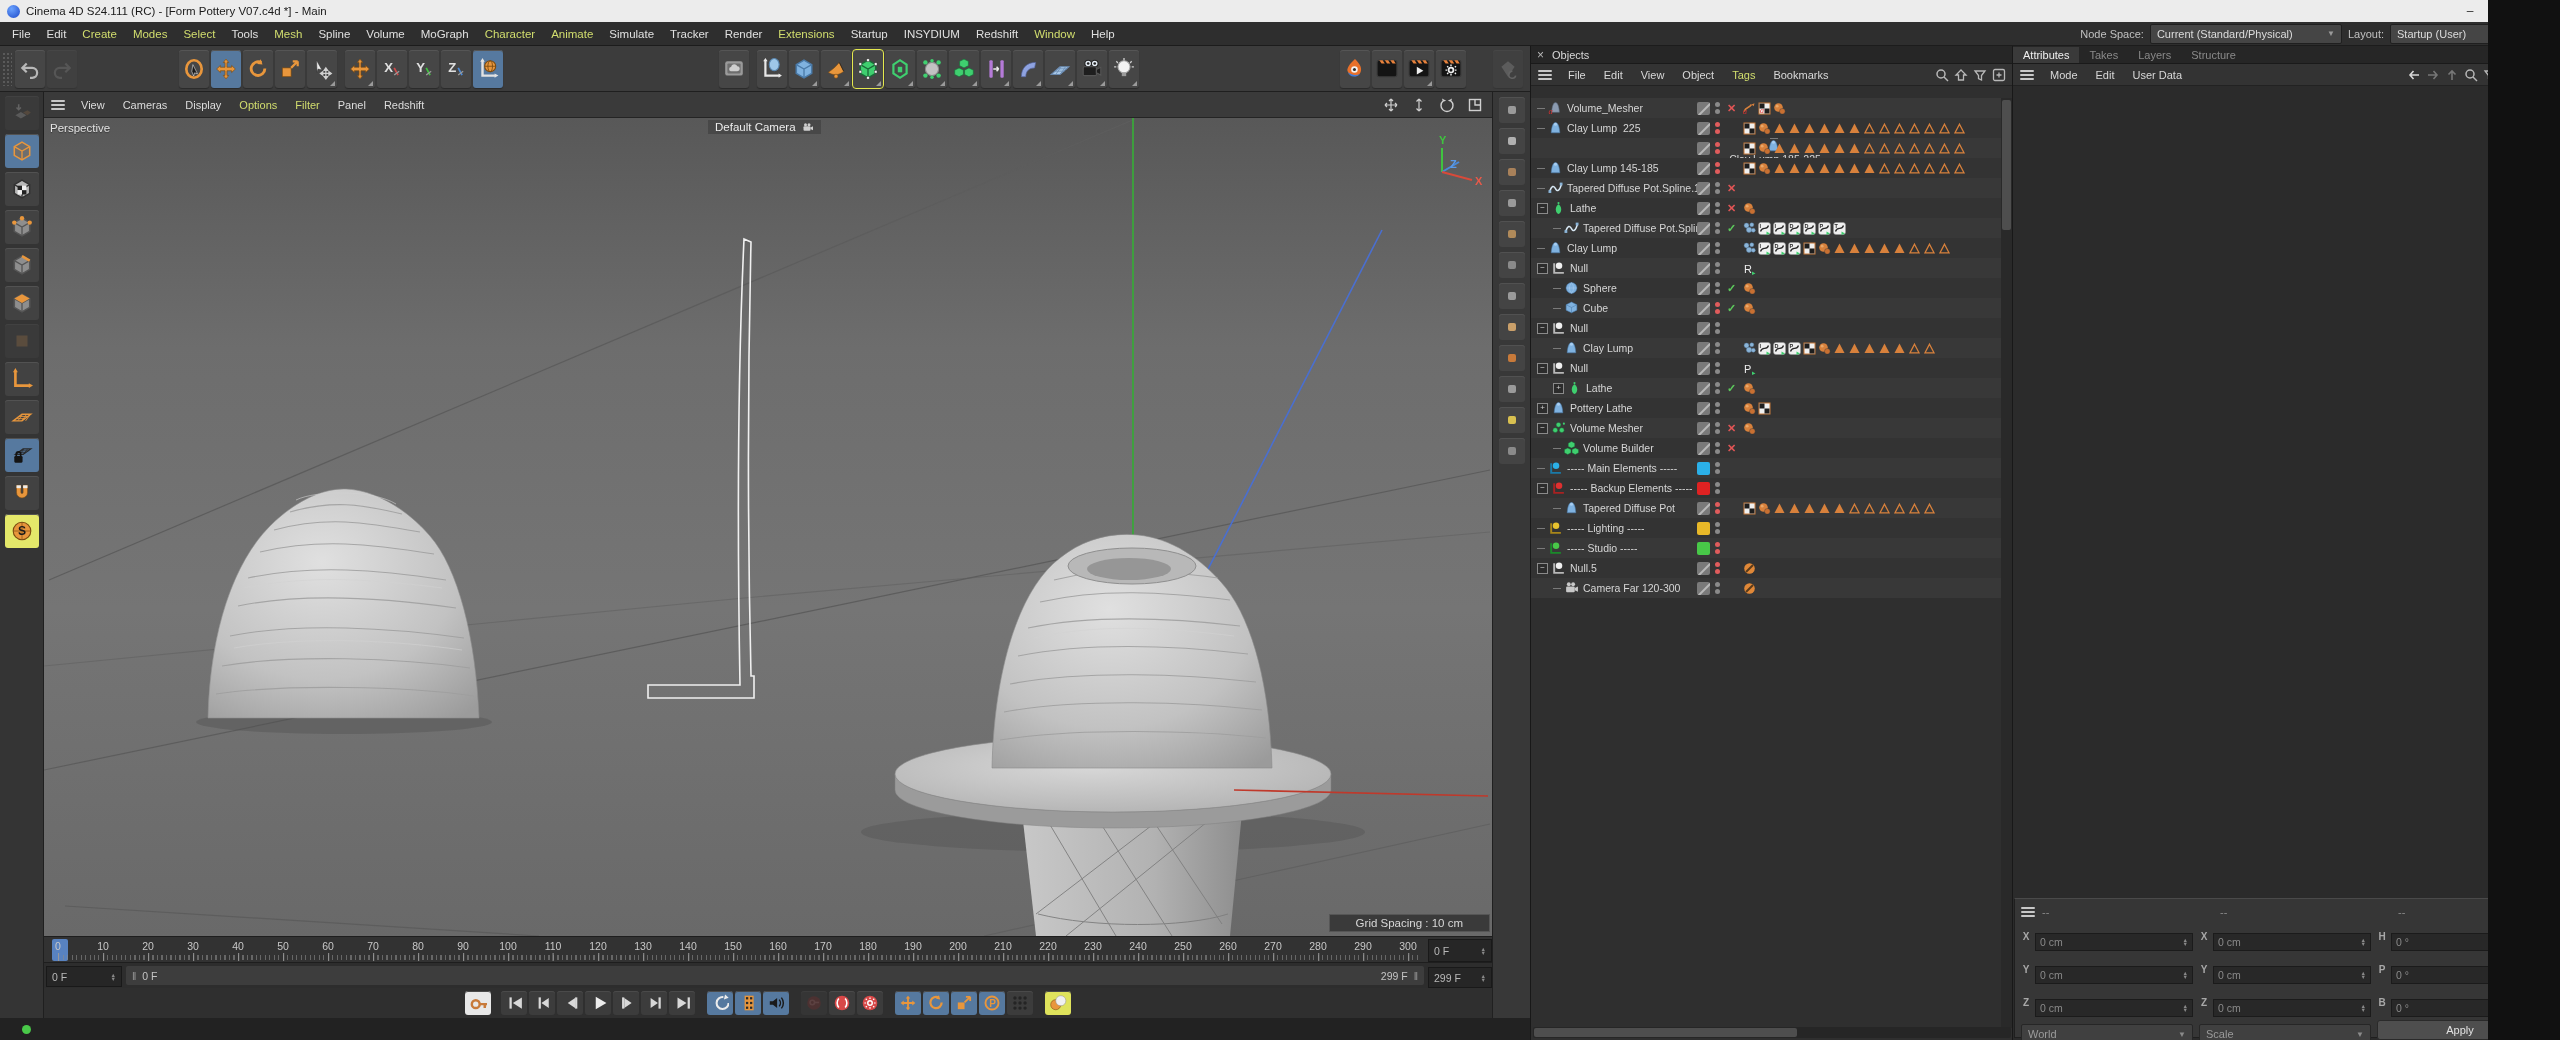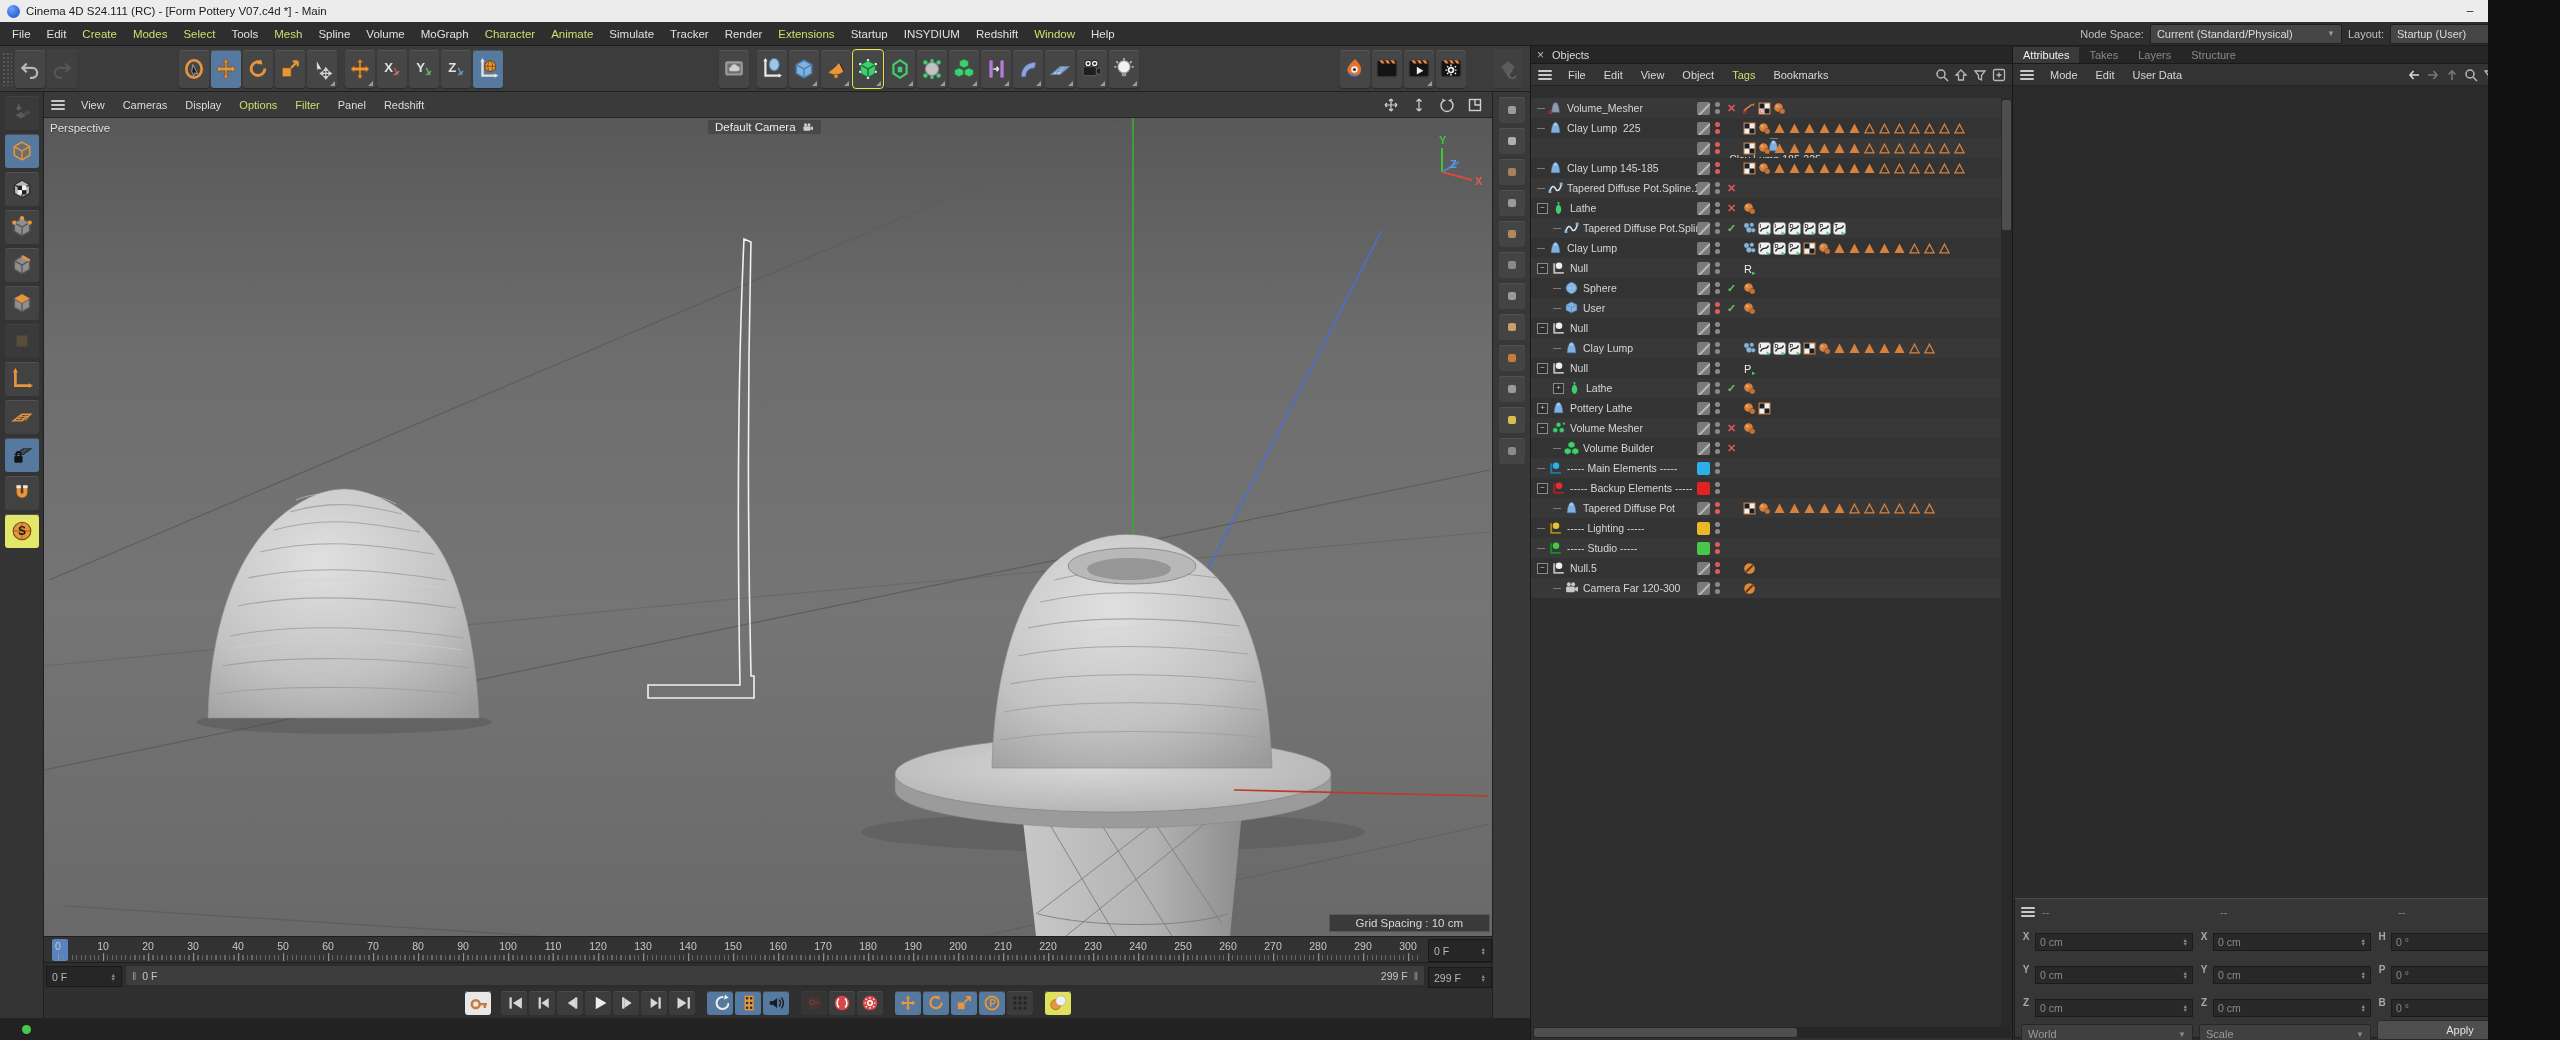--- a/index.html
+++ b/index.html
@@ -1611,21 +1611,21 @@
           </div>
         </div>
         <div class="orow" style="padding-left: 22px;">
           <span class="odash"></span>
           <span class="oicon">
             <svg width="15" height="14" viewBox="0 0 13 13">
               <path d="M6.5 1l5 2.5v5l-5 2.5-5-2.5v-5z" fill="#7fb2e0" stroke="#4a7aa8" stroke-width=".5"></path>
               <path d="M1.5 3.5l5 2.5 5-2.5M6.5 6v5" stroke="#4a7aa8" stroke-width=".5" fill="none"></path>
             </svg>
           </span>
-          <span class="oname">User</span>
+          <span class="oname">Cube</span>
           <div class="ocol osw">
             <div class="oswatch slash"></div>
           </div>
           <div class="ocol odots">
             <div class="odot r"></div>
             <div class="odot r"></div>
           </div>
           <div class="ocol ost v">✓</div>
           <div class="ocol otags">
             <span class="otag">

